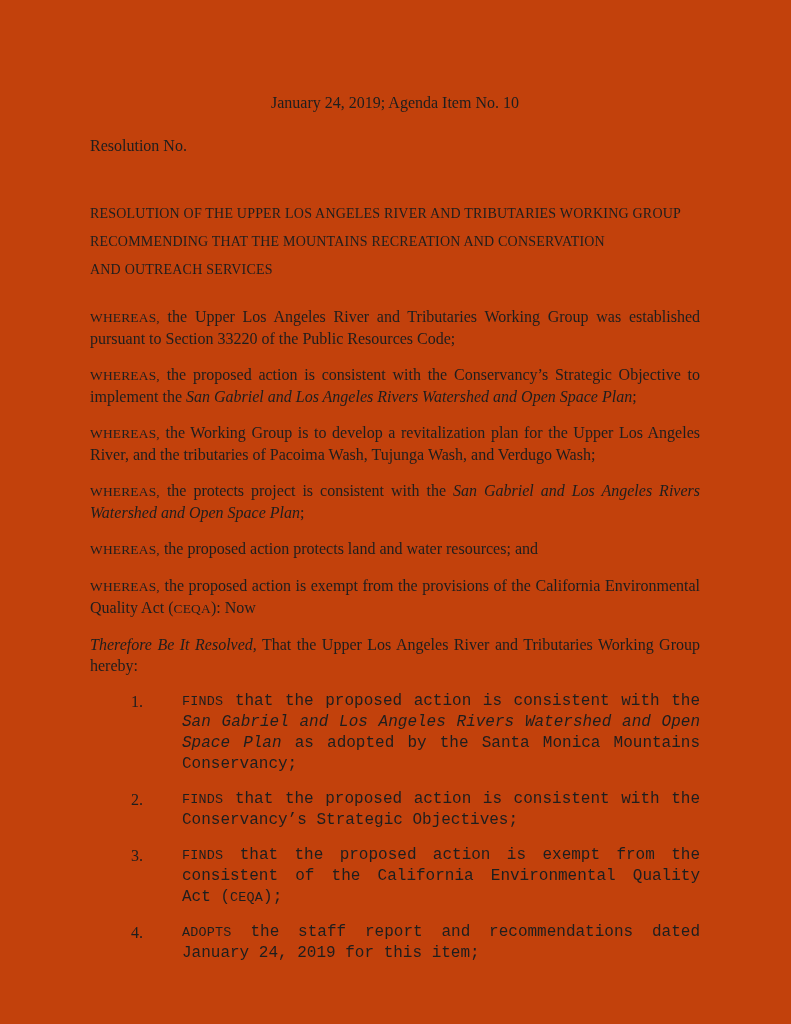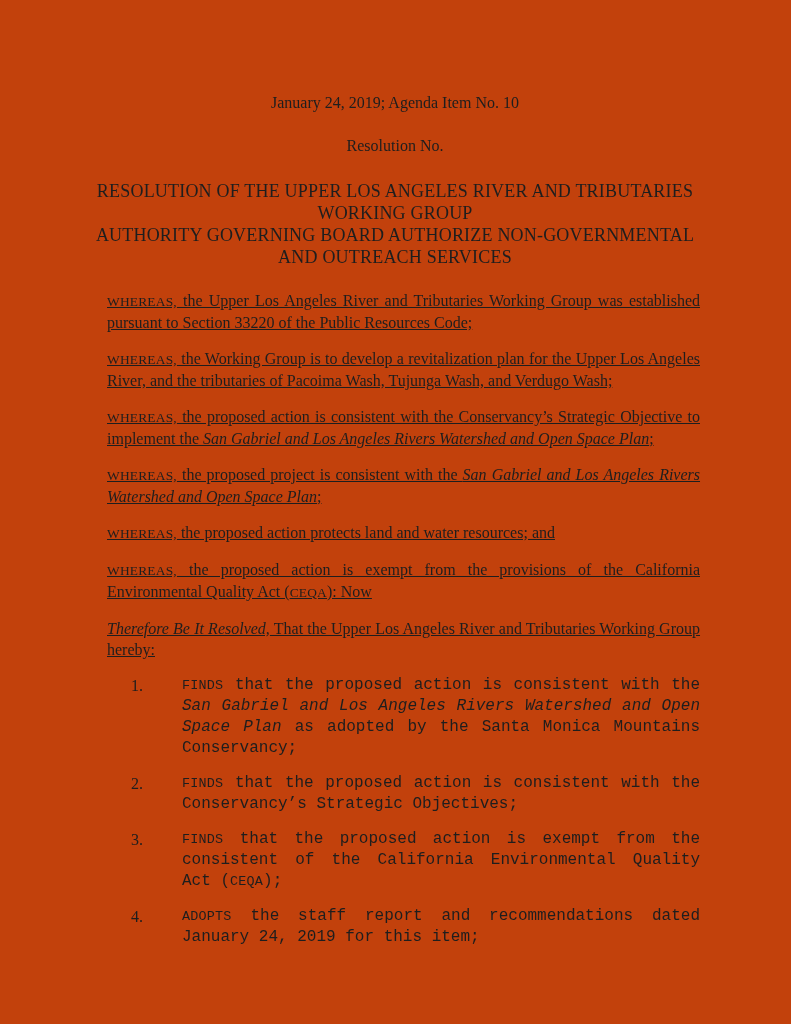--- a/index.html
+++ b/index.html
@@ -19,34 +19,33 @@
     font-size: 16px;
     line-height: 21px;
     color: #1e1e1e;
     overflow: hidden;
   }
   .agenda-line {
     text-align: center;
     margin: 0 0 22px 0;
   }
   .resolution-line {
-    text-align: center;
-    margin: 0 0 24px 0;
+    text-align: left;
+    margin: 0 0 44px 0;
   }
   .doc-title {
-    text-align: center;
+    text-align: left;
     margin: 0 0 22px 0;
-    font-size: 18px;
-    line-height: 22px;
+    font-size: 14px;
+    line-height: 28px;
     letter-spacing: 0.2px;
   }
   .clause {
     text-align: justify;
-    margin: 0 0 15px 17px;
-    text-decoration: underline;
+    margin: 0 0 15px 0;
   }
   .seg-sc {
     font-size: 0.84em;
     letter-spacing: 0.2px;
   }
   .seg-italic {
     font-style: italic;
   }
   .findings {
     margin-top: 0;
@@ -69,31 +68,31 @@
 <body>
 
 <main class="sheet">
 
   <p class="agenda-line">January 24, 2019; Agenda Item No. 10</p>
 
   <p class="resolution-line">Resolution No.</p>
 
   <div class="doc-title">
     <div>RESOLUTION OF THE UPPER LOS ANGELES RIVER AND TRIBUTARIES WORKING GROUP</div>
-    <div>AUTHORITY GOVERNING BOARD AUTHORIZE NON-GOVERNMENTAL</div>
+    <div>RECOMMENDING THAT THE MOUNTAINS RECREATION AND CONSERVATION</div>
     <div>AND OUTREACH SERVICES</div>
   </div>
 
   <p class="clause"><span class="seg-sc">WHEREAS,</span><span> the Upper Los Angeles River and Tributaries Working Group was established pursuant to Section 33220 of the Public Resources Code;</span></p>
 
+  <p class="clause"><span class="seg-sc">WHEREAS,</span><span> the proposed action is consistent with the Conservancy’s Strategic Objective to implement the </span><span class="seg-italic">San Gabriel and Los Angeles Rivers Watershed and Open Space Plan</span><span>;</span></p>
+
   <p class="clause"><span class="seg-sc">WHEREAS,</span><span> the Working Group is to develop a revitalization plan for the Upper Los Angeles River, and the tributaries of Pacoima Wash, Tujunga Wash, and Verdugo Wash;</span></p>
 
-  <p class="clause"><span class="seg-sc">WHEREAS,</span><span> the proposed action is consistent with the Conservancy’s Strategic Objective to implement the </span><span class="seg-italic">San Gabriel and Los Angeles Rivers Watershed and Open Space Plan</span><span>;</span></p>
-
-  <p class="clause"><span class="seg-sc">WHEREAS,</span><span> the proposed project is consistent with the </span><span class="seg-italic">San Gabriel and Los Angeles Rivers Watershed and Open Space Plan</span><span>;</span></p>
+  <p class="clause"><span class="seg-sc">WHEREAS,</span><span> the protects project is consistent with the </span><span class="seg-italic">San Gabriel and Los Angeles Rivers Watershed and Open Space Plan</span><span>;</span></p>
 
   <p class="clause"><span class="seg-sc">WHEREAS,</span><span> the proposed action protects land and water resources; and</span></p>
 
   <p class="clause"><span class="seg-sc">WHEREAS,</span><span> the proposed action is exempt from the provisions of the California Environmental Quality Act (</span><span class="seg-sc">CEQA</span><span>): Now</span></p>
 
   <p class="clause"><span class="seg-italic">Therefore Be It Resolved,</span><span> That the Upper Los Angeles River and Tributaries Working Group hereby:</span></p>
 
   <div class="findings">
 
     <div class="finding">

